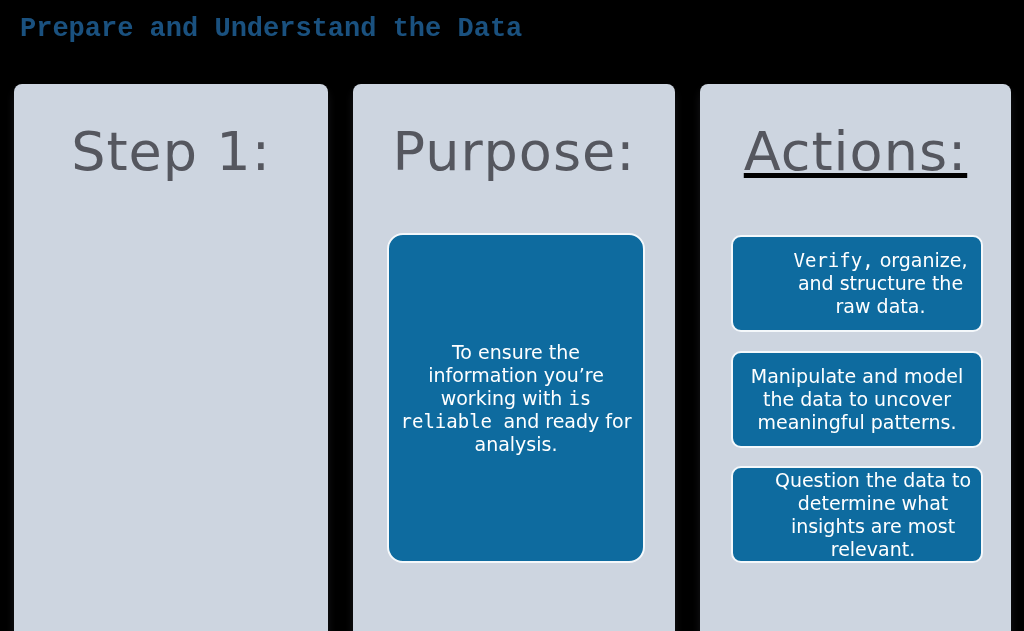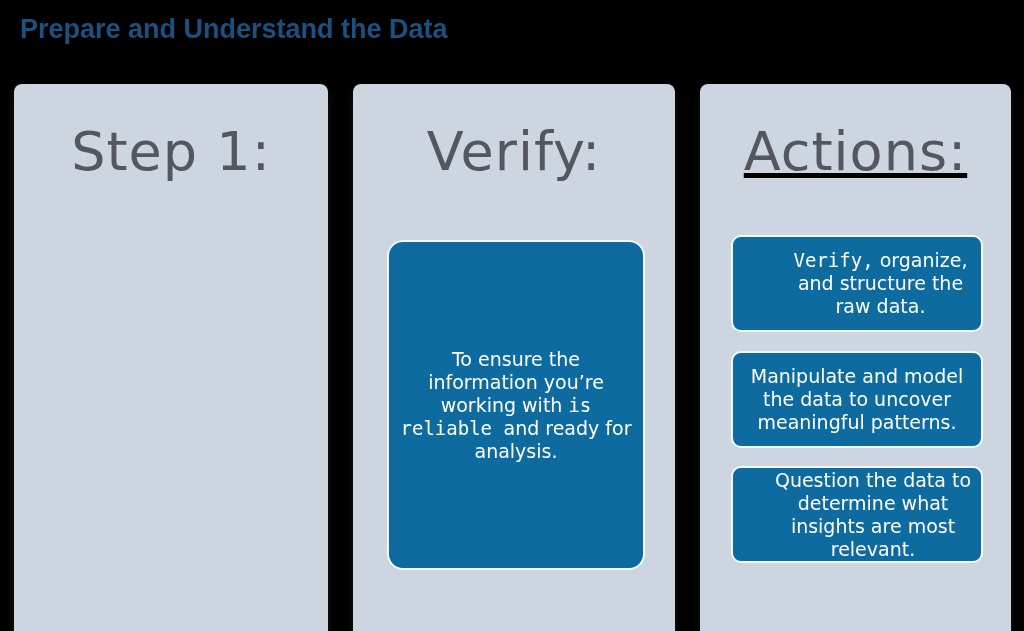--- a/index.html
+++ b/index.html
@@ -19,21 +19,21 @@
     font-family: "DejaVu Sans", sans-serif;
   }
   .canvas {
     position: relative;
     width: 1024px; height: 631px;
     background: var(--background);
   }
   .title {
     position: absolute;
     left: 20px; top: 14px;
-    font-family: Liberation Sans, sans-serif;
+    font-family: Liberation Mono, monospace;
     font-size: 27px;
     font-weight: 700;
     color: var(--title-text);
     white-space: nowrap;
   }
   .panel {
     position: absolute;
     top: 84px;
     height: 579px;
     background: var(--panel);
@@ -55,21 +55,21 @@
   .bluebox {
     position: absolute;
     background: var(--box-blue);
     border: 2px solid var(--box-border);
     display: flex;
     align-items: center;
     justify-content: center;
     text-align: center;
   }
   .purpose-box {
-    left: 34px; top: 156px;
+    left: 34px; top: 149px;
     width: 258px; height: 330px;
     border-radius: 16px;
   }
   .action-box {
     left: 31px;
     width: 252px; height: 97px;
     border-radius: 10px;
   }
   .action-box-1 { top: 151px; padding-left: 47px; }
   .action-box-2 { top: 267px; }
@@ -89,21 +89,21 @@
 
 <div class="canvas">
 
   <h1 class="title">Prepare and Understand the Data</h1>
 
   <section class="panel panel-step">
     <h2 class="heading">Step 1:</h2>
   </section>
 
   <section class="panel panel-purpose">
-    <h2 class="heading">Verify:</h2>
+    <h2 class="heading">Purpose:</h2>
     <div class="bluebox purpose-box">
       <p class="boxtext"><span>To ensure the information you’re working with </span><span class="mono">is reliable </span><span>and ready for analysis.</span></p>
     </div>
   </section>
 
   <section class="panel panel-actions">
     <h2 class="heading">Actions:</h2>
     <div class="bluebox action-box action-box-1">
       <p class="boxtext"><span class="mono">Verify,</span><span> organize, and structure the raw data.</span></p>
     </div>

